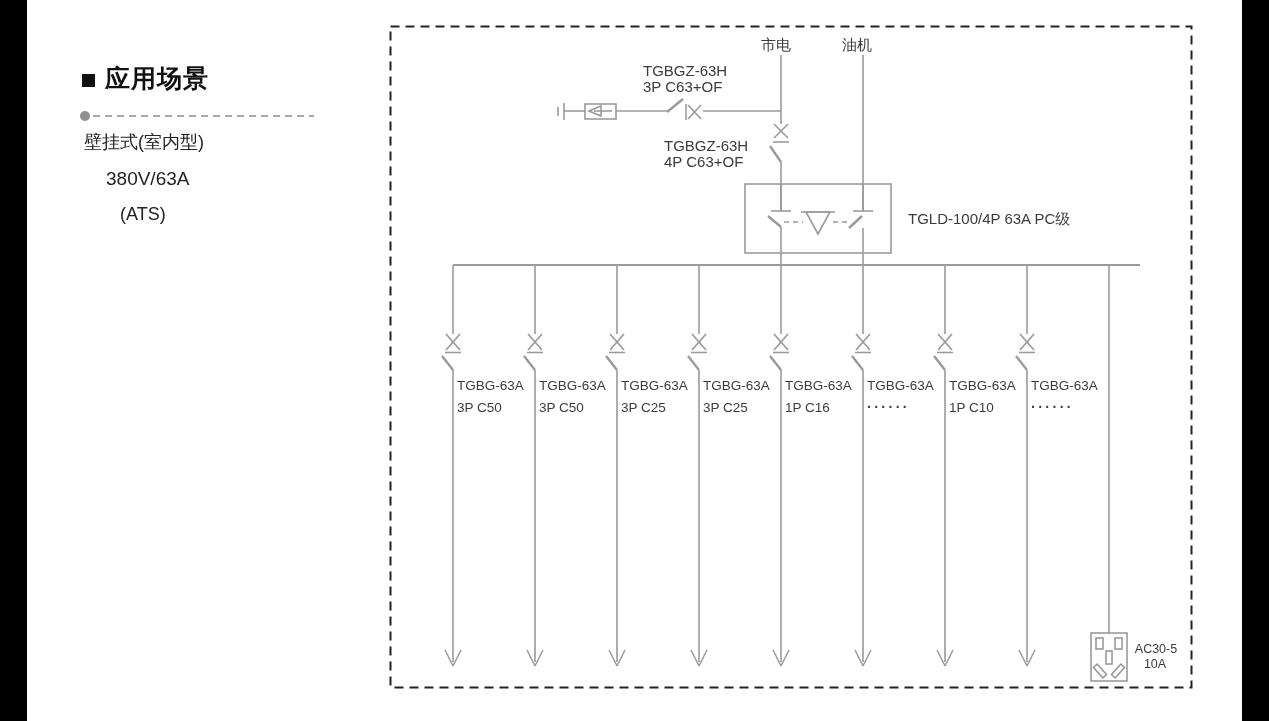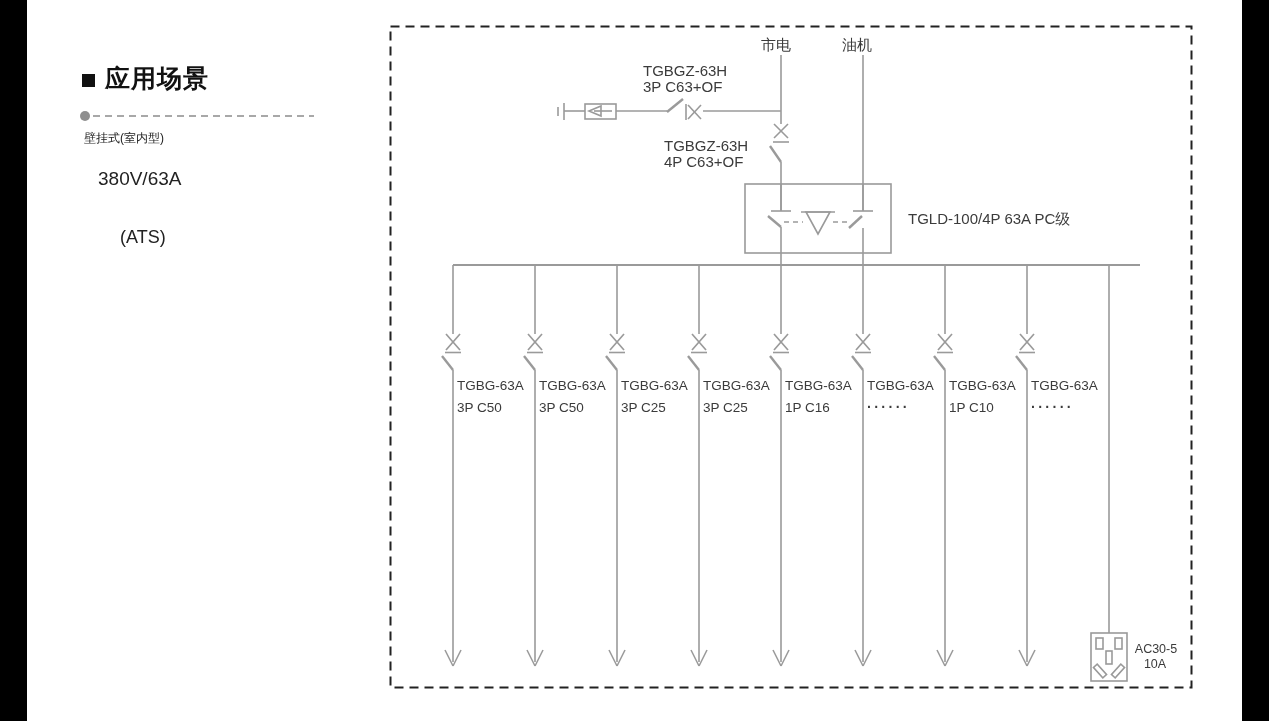--- a/index.html
+++ b/index.html
@@ -13,23 +13,23 @@
 
   
   .abs{position:absolute;}
   #section-bullet{left:82px;top:74px;width:13px;height:13px;background:#111;}
   #section-heading{left:105px;top:62px;font-size:25px;font-weight:bold;color:#111;letter-spacing:1px;white-space:nowrap;}
   #separator{left:80px;top:110px;width:234px;height:12px;}
   #separator .dot{position:absolute;left:0;top:1px;width:10px;height:10px;border-radius:50%;background:#8f8f8f;}
   #separator .dashes{position:absolute;left:13px;top:5px;right:0;height:2px;
     background:repeating-linear-gradient(90deg,#a8a8a8 0 7px,transparent 7px 12px);}
   .side-line{color:#222;white-space:nowrap;}
-  #side-line1{left:84px;top:130px;font-size:12px;}
-  #side-line2{left:98px;top:168px;font-size:19px;}
-  #side-line3{left:120px;top:204px;font-size:18px;margin-top:23px;}
+  #side-line1{left:84px;top:130px;font-size:18px;}
+  #side-line2{left:106px;top:168px;font-size:19px;}
+  #side-line3{left:120px;top:204px;font-size:18px;}
 
   
   #diagram-svg{position:absolute;left:0;top:0;}
   #diagram-svg line, #diagram-svg rect, #diagram-svg path, #diagram-svg polyline{
     stroke:#9a9a9a;stroke-width:1.6;fill:none;}
   #diagram-svg text{fill:#3b3b3b;stroke:none;font-size:15px;}
   #diagram-svg text.branch-t{font-size:13.5px;}
   #diagram-svg text.dots{font-size:14px;font-weight:bold;letter-spacing:2.5px;}
   #diagram-svg text.socket-t{font-size:12.5px;}
   .blade{stroke-width:2.4 !important;}

